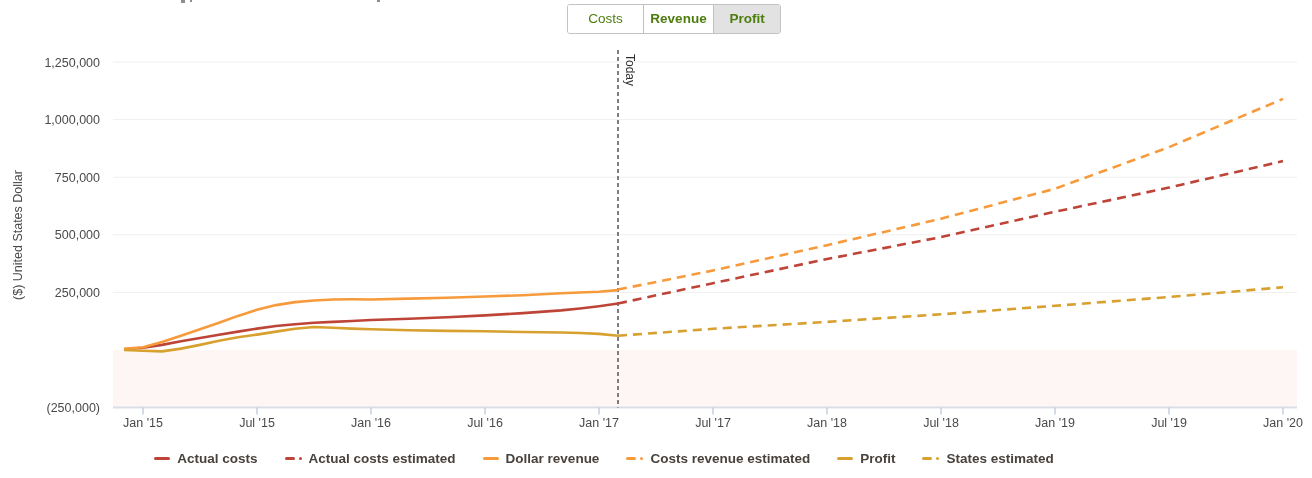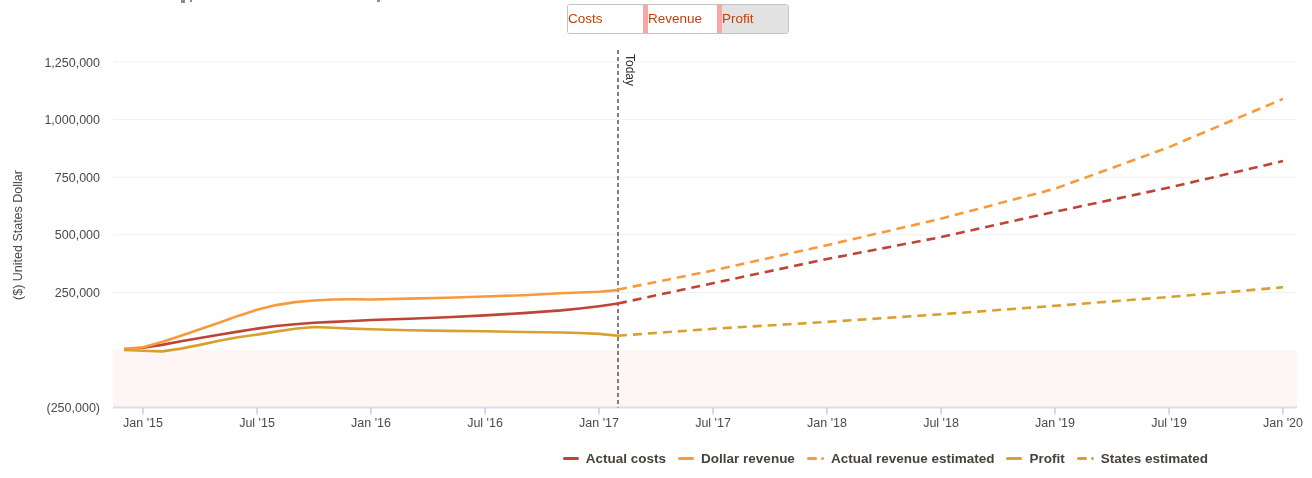--- a/index.html
+++ b/index.html
@@ -5,35 +5,35 @@
   html,body{margin:0;padding:0;background:#fff;}
   #app{position:relative;width:1312px;height:478px;background:#fff;overflow:hidden;
        font-family:"Liberation Sans",sans-serif;}
 
   
   .frag{position:absolute;top:0;background:#8d8d8d;}
 
   
   #view-switch{position:absolute;left:567px;top:4px;display:inline-flex;
       border:1px solid #c3c3c3;border-radius:3px;overflow:hidden;background:#fff;}
-  #view-switch .seg{height:28px;line-height:28px;text-align:left;font-size:13.5px;
-      color:#c2410c;background:#fff;cursor:pointer;user-select:none;}
-  #view-switch .seg + .seg{border-left:5px solid #fca5a5;}
+  #view-switch .seg{height:28px;line-height:28px;text-align:center;font-size:13.5px;
+      color:#4d7c0f;background:#fff;cursor:pointer;user-select:none;}
+  #view-switch .seg + .seg{border-left:1px solid #fca5a5;font-weight:bold;}
   #view-switch .seg.w1{width:75px;} #view-switch .seg.w2{width:69px;} #view-switch .seg.w3{width:66px;}
   #view-switch .seg.active{background:#e2e2e2;}
 
   
   #y-axis-title{position:absolute;left:-62px;top:228px;width:160px;text-align:center;
       transform:rotate(-90deg);font-size:12.5px;color:#4a4a4a;white-space:nowrap;}
 
   svg{position:absolute;left:0;top:0;font-family:"Liberation Sans",sans-serif;}
 
   
   #legend{position:absolute;left:0;top:451px;width:1208px;display:flex;
-      justify-content:flex-end;align-items:center;gap:12px;}
+      justify-content:center;align-items:center;gap:27px;}
   .legend-item{display:flex;align-items:center;gap:7px;cursor:pointer;}
   .legend-label{font-size:13.5px;font-weight:bold;color:#49423c;white-space:nowrap;}
   .sw{display:inline-flex;align-items:center;}
   .sw .bar{width:16px;height:3px;border-radius:2px;display:inline-block;}
   .sw .dash{width:10px;height:3px;border-radius:2px;display:inline-block;}
   .sw .dot{width:3px;height:3px;border-radius:2px;display:inline-block;margin-left:4px;}
 </style>
 </head>
 <body>
 
@@ -101,30 +101,37 @@
 
   <div id="legend">
     <div class="legend-item">
       <span class="sw">
           <i class="bar" style="background: rgb(190, 68, 56);"></i>
         </span>
       <span class="legend-label">Actual costs</span>
     </div>
     <div class="legend-item">
       <span class="sw">
+          <i class="dash" style="background: rgb(190, 68, 56);"></i>
+          <i class="dot" style="background: rgb(190, 68, 56);"></i>
+        </span>
+      <span class="legend-label">Actual costs estimated</span>
+    </div>
+    <div class="legend-item">
+      <span class="sw">
           <i class="bar" style="background: rgb(247, 154, 59);"></i>
         </span>
       <span class="legend-label">Dollar revenue</span>
     </div>
     <div class="legend-item">
       <span class="sw">
           <i class="dash" style="background: rgb(247, 154, 59);"></i>
           <i class="dot" style="background: rgb(247, 154, 59);"></i>
         </span>
-      <span class="legend-label">Actual revenue estimated</span>
+      <span class="legend-label">Costs revenue estimated</span>
     </div>
     <div class="legend-item">
       <span class="sw">
           <i class="bar" style="background: rgb(215, 160, 47);"></i>
         </span>
       <span class="legend-label">Profit</span>
     </div>
     <div class="legend-item">
       <span class="sw">
           <i class="dash" style="background: rgb(215, 160, 47);"></i>

